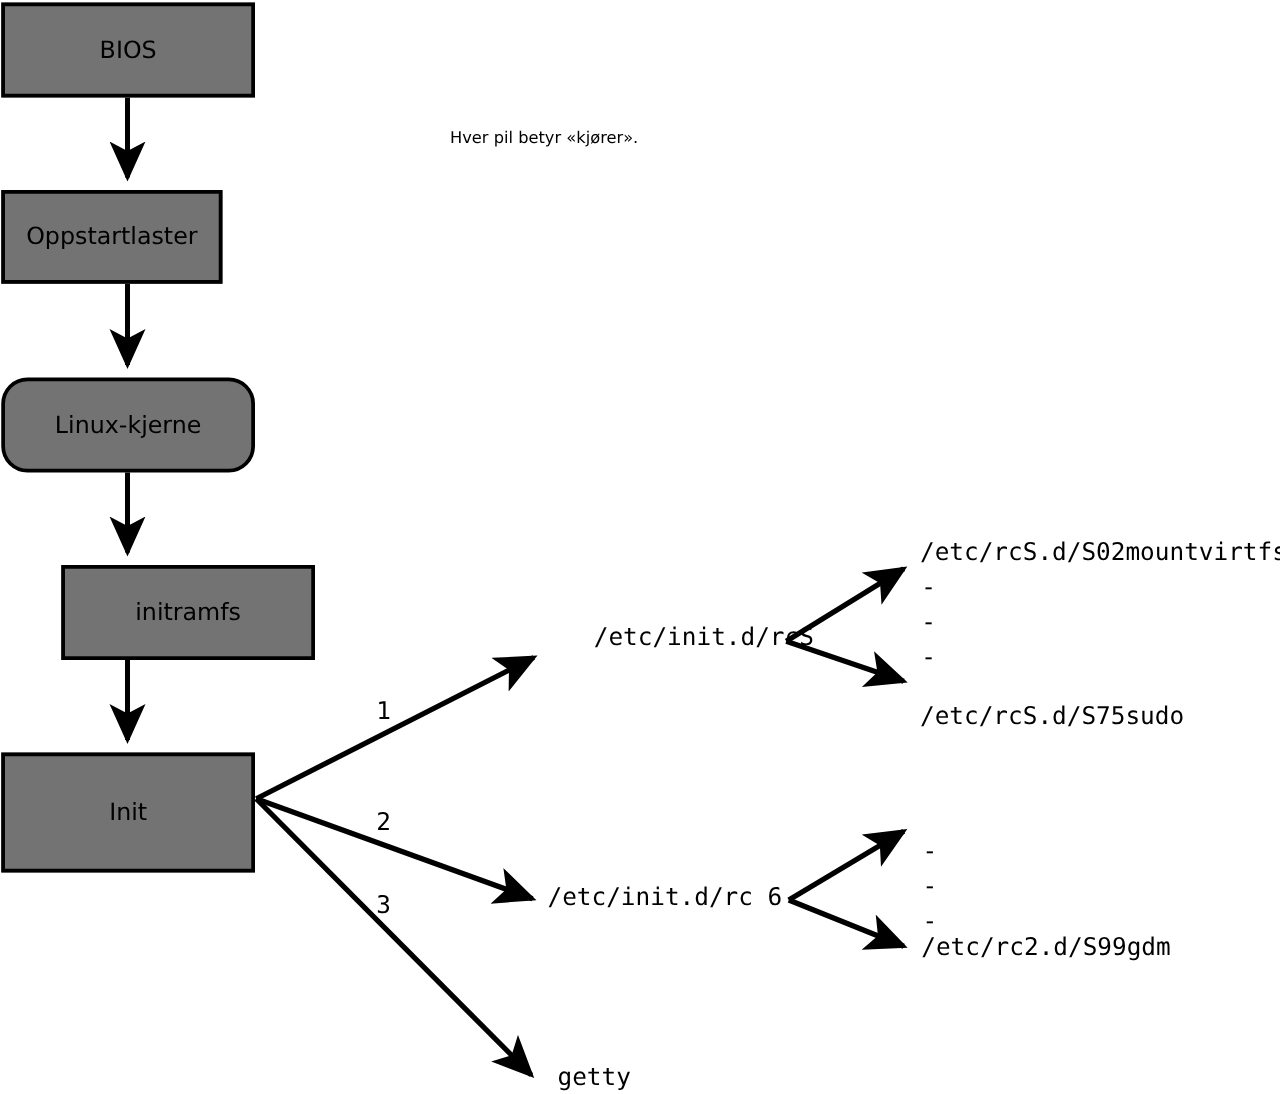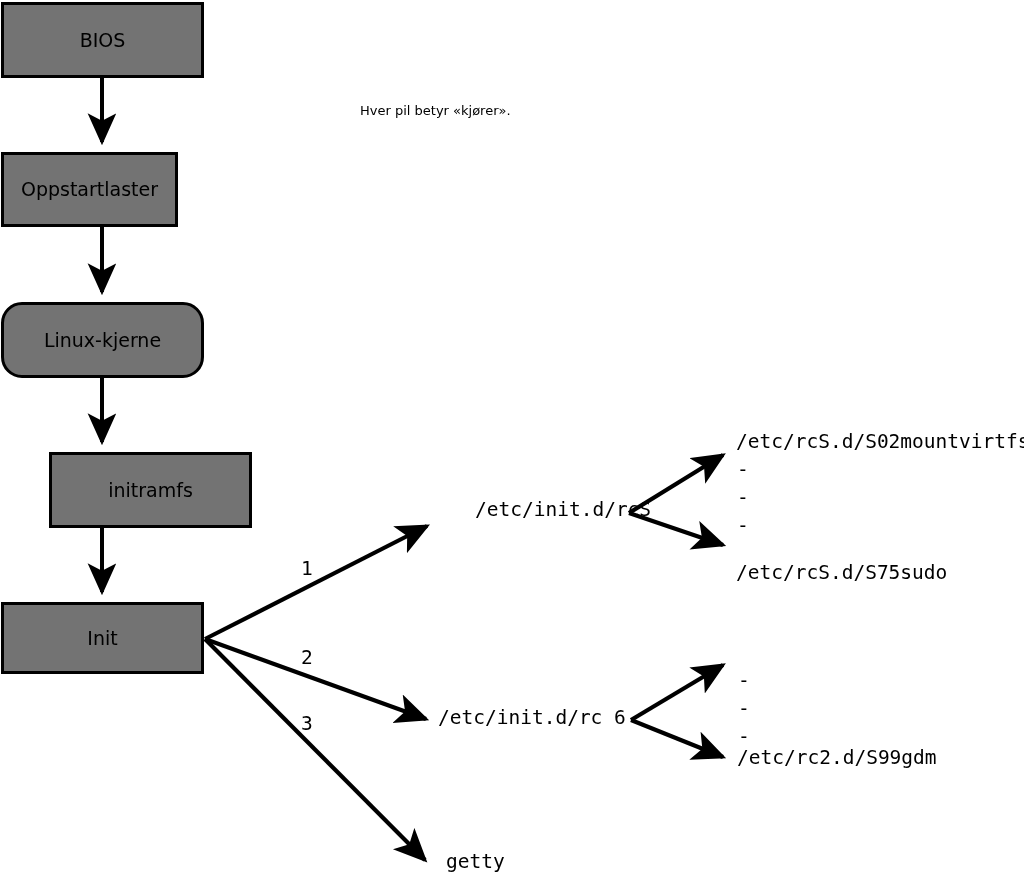--- a/index.html
+++ b/index.html
@@ -130,21 +130,21 @@
   </div>
 
   <div class="proc-box" style="left:1px; top:302px; width:203px; height:76px;border-radius:21px;">
     <span class="proc-label">Linux-kjerne</span>
   </div>
 
   <div class="proc-box" style="left:1px; top:452px; width:203px; height:76px;margin-left:48px;">
     <span class="proc-label">initramfs</span>
   </div>
 
-  <div class="proc-box" style="left:1px; top:602px; width:203px; height:72px;">
+  <div class="proc-box" style="left:1px; top:602px; width:203px; height:96px;">
     <span class="proc-label">Init</span>
   </div>
 
   <div class="note-text" style="left:360px; top:104px;">Hver pil betyr «kjører».</div>
 
   <div class="edge-num" style="left:301px; top:559px;">1</div>
   <div class="edge-num" style="left:301px; top:648px;">2</div>
   <div class="edge-num" style="left:301px; top:714px;">3</div>
 
   <div class="mono-label" style="left:448px; top:500px;margin-left:27px;">/etc/init.d/rcS</div>

